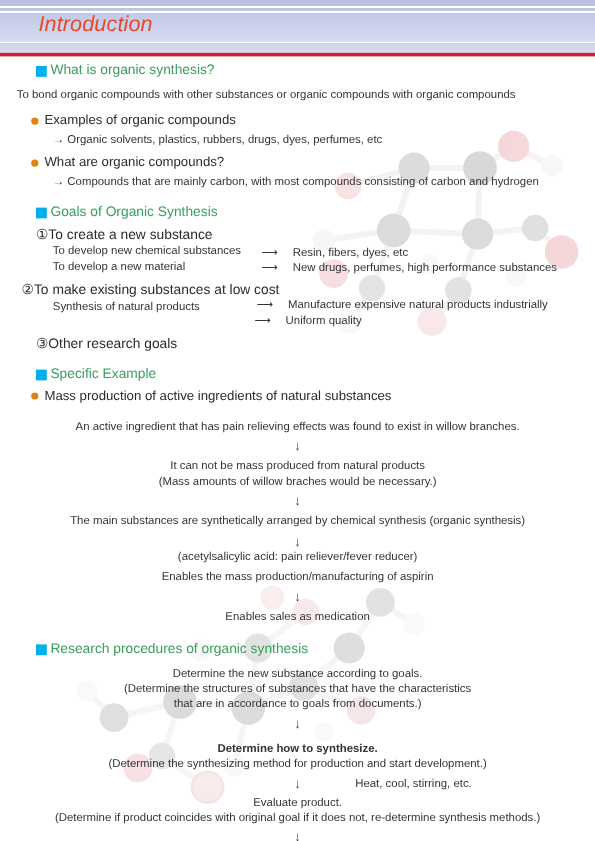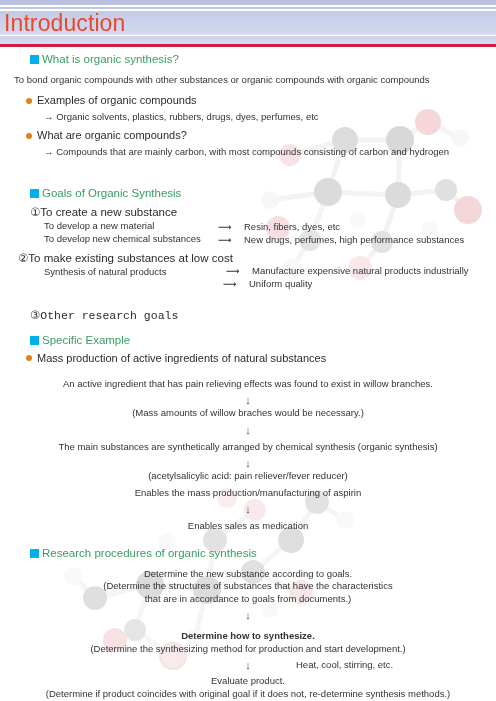--- a/index.html
+++ b/index.html
@@ -41,25 +41,26 @@
         #ccd2ea 50%,
         #d4d9ee 78%,
         #ffffff 80%,
         #ffffff 82%,
         #cdd3ea 82%,
         #d9dcef 100%);
     z-index: 3;
   }
   .titlebar .title-text {
     position: absolute;
-    left: 4px; top: 10px;
-    font-size: 23px;
+    left: 32px; top: 10px;
+    font-size: 18px;
     color: #e8492b;
     letter-spacing: 0.1px;
     white-space: nowrap;
+    font-style: italic;
   }
   .title-rule {
     position: absolute;
     left: 0; top: 44px;
     width: 496px; height: 3px;
     background: #cf1f3d;
     z-index: 3;
   }
 
   
@@ -257,63 +258,64 @@
     <span class="lbl">Examples of organic compounds</span>
   </div>
   <div class="p" style="margin-left:44px;margin-top:2px;">→ Organic solvents, plastics, rubbers, drugs, dyes, perfumes, etc</div>
 
   <div class="dot-item" style="margin-left:26px;margin-top:5px;">
     <span class="dot"></span>
     <span class="lbl">What are organic compounds?</span>
   </div>
   <div class="p" style="margin-left:44px;margin-top:2px;">→ Compounds that are mainly carbon, with most compounds consisting of carbon and hydrogen</div>
 
-  <div class="sec-head" style="margin-top:28px;">
+  <div class="sec-head" style="margin-top:12px;">
     <span class="sq"></span>
     <span class="lbl">Goals of Organic Synthesis</span>
   </div>
 
   <div style="position:relative;margin-top:4px;">
     <div class="goal-title" style="margin-left:30px;">①To create a new substance</div>
+    <div class="goal-sub" style="margin-left:44px;">To develop new chemical substances</div>
     <div class="goal-sub" style="margin-left:44px;">To develop a new material</div>
-    <div class="goal-sub" style="margin-left:44px;">To develop new chemical substances</div>
     <div class="rhs" style="left:218px;top:16px;">
       <span class="ar">⟶</span><span>Resin, fibers, dyes, etc</span>
     </div>
     <div class="rhs" style="left:218px;top:29px;">
       <span class="ar">⟶</span><span>New drugs, perfumes, high performance substances</span>
     </div>
   </div>
 
   <div style="position:relative;margin-top:6px;">
     <div class="goal-title" style="margin-left:18px;">②To make existing substances at low cost</div>
     <div class="goal-sub" style="margin-left:44px;">Synthesis of natural products</div>
-    <div class="rhs" style="left:226px;top:14px;">
+    <div class="rhs" style="left:214px;top:14px;">
       <span class="ar">⟶</span><span>Manufacture expensive natural products industrially</span>
     </div>
-    <div class="rhs" style="left:223px;top:27px;">
+    <div class="rhs" style="left:212px;top:27px;">
       <span class="ar">⟶</span><span>Uniform quality</span>
     </div>
   </div>
 
-  <div class="goal-title" style="margin-left:30px;margin-top:29px;font-family:Liberation Mono, monospace;">③Other research goals</div>
+  <div class="goal-title" style="margin-left:30px;margin-top:17px;">③Other research goals</div>
 
   <div class="sec-head" style="margin-top:10px;">
     <span class="sq"></span>
     <span class="lbl">Specific Example</span>
   </div>
 
   <div class="dot-item" style="margin-left:26px;margin-top:3px;">
     <span class="dot"></span>
     <span class="lbl">Mass production of active ingredients of natural substances</span>
   </div>
 
   <div class="flow" style="margin-top:12px;">
     <div>An active ingredient that has pain relieving effects was found to exist in willow branches.</div>
     <div class="down" style="margin-top:4px;">↓</div>
+    <div style="margin-top:4px;">It can not be mass produced from natural products</div>
     <div>(Mass amounts of willow braches would be necessary.)</div>
     <div class="down" style="margin-top:4px;">↓</div>
     <div style="margin-top:4px;">The main substances are synthetically arranged by chemical synthesis (organic synthesis)</div>
     <div class="down" style="margin-top:4px;">↓</div>
     <div>(acetylsalicylic acid: pain reliever/fever reducer)</div>
     <div style="margin-top:4px;">Enables the mass production/manufacturing of aspirin</div>
     <div class="down" style="margin-top:4px;">↓</div>
     <div style="margin-top:4px;">Enables sales as medication</div>
   </div>
 

